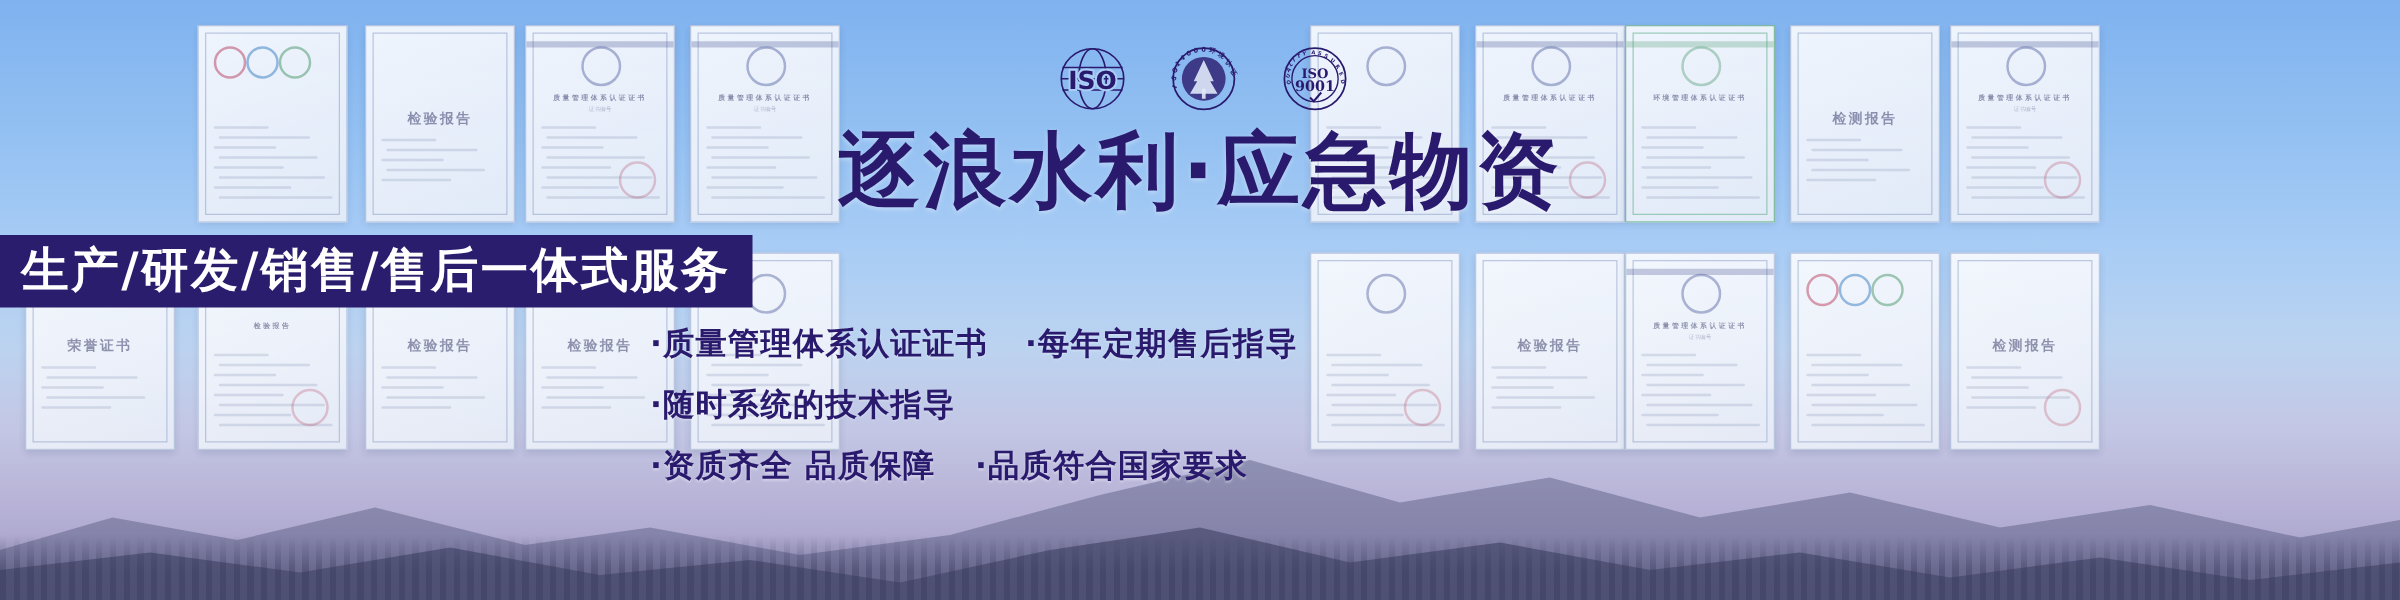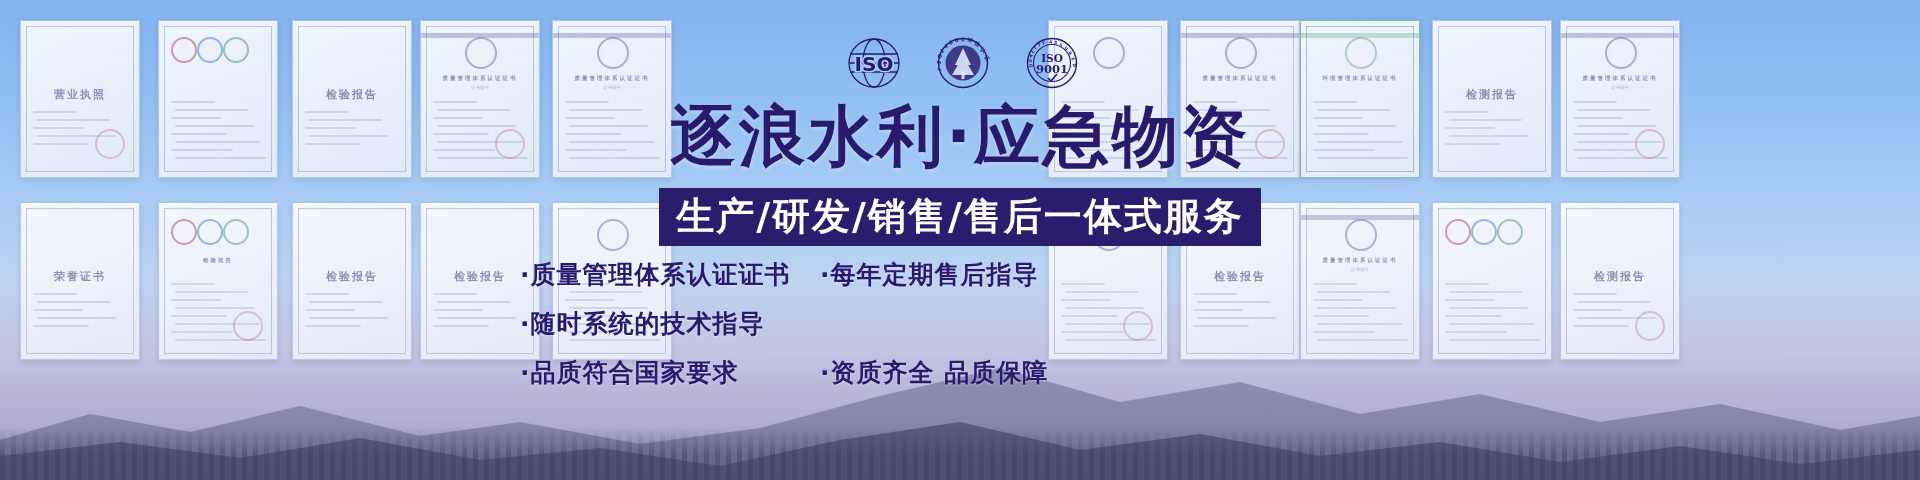--- a/index.html
+++ b/index.html
@@ -68,21 +68,21 @@
   .badge{width:62px;height:56px;}
 
   .main-title{
     position:absolute;left:0;right:0;top:102px;text-align:center;
     font-size:66px;line-height:70px;font-weight:bold;
     color:#2a1a6e;letter-spacing:3px;
     text-shadow:0 2px 4px rgba(255,255,255,.35);
     font-family:"DejaVu Sans","Liberation Sans",sans-serif;
   }
 
-  .subtitle-wrap{position:absolute;left:0;right:0;top:188px;text-align:center;}
+  .subtitle-wrap{position:absolute;left:0;right:0;top:188px;}
   .subtitle-bar{
     display:inline-block;background:#2b1d6d;color:#ffffff;
     font-size:38px;line-height:44px;font-weight:bold;letter-spacing:2px;
     padding:6px 17px 8px 17px;
     font-family:"DejaVu Sans","Liberation Sans",sans-serif;
   }
 
   .features{
     position:absolute;left:520px;top:253px;width:560px;
   }
@@ -95,30 +95,20 @@
   }
   .fcell.left{width:300px;}
   .fcell.right{width:260px;}
 </style>
 </head>
 <body>
 
 <div id="banner">
 
   <div class="cert-wall" id="certWall">
-      <div class="cert" style="left: 20px; top: 20px; width: 118px; height: 156px; opacity: 0.9;">
-        <div class="c-frame"></div>
-        <div class="c-title" style="font-size: 11px; top: 65.52px;">营业执照</div>
-        <div class="c-line" style="left: 12px; top: 90.48px; width: 44px;"></div>
-        <div class="c-line" style="left: 16px; top: 98.48px; width: 73px;"></div>
-        <div class="c-line" style="left: 12px; top: 106.48px; width: 50px;"></div>
-        <div class="c-line" style="left: 16px; top: 114.48px; width: 79px;"></div>
-        <div class="c-line" style="left: 12px; top: 122.48px; width: 56px;"></div>
-        <div class="c-seal" style="right: 14px; bottom: 18px; width: 26px; height: 26px;"></div>
-      </div>
       <div class="cert" style="left: 158px; top: 20px; width: 118px; height: 156px; opacity: 0.9;">
         <div class="c-frame"></div>
         <div class="c-logo" style="left: 12px; top: 16px; width: 22px; height: 22px; border: 2px solid rgb(192, 65, 92); opacity: 0.55;"></div>
         <div class="c-logo" style="left: 38px; top: 16px; width: 22px; height: 22px; border: 2px solid rgb(61, 127, 193); opacity: 0.55;"></div>
         <div class="c-logo" style="left: 64px; top: 16px; width: 22px; height: 22px; border: 2px solid rgb(78, 154, 104); opacity: 0.55;"></div>
         <div class="c-line" style="left: 12px; top: 80px; width: 44px;"></div>
         <div class="c-line" style="left: 16px; top: 88px; width: 73px;"></div>
         <div class="c-line" style="left: 12px; top: 96px; width: 50px;"></div>
         <div class="c-line" style="left: 16px; top: 104px; width: 79px;"></div>
         <div class="c-line" style="left: 12px; top: 112px; width: 56px;"></div>
@@ -426,19 +416,19 @@
 
     <div class="features">
       <div class="frow">
         <div class="fcell left">·质量管理体系认证证书</div>
         <div class="fcell right">·每年定期售后指导</div>
       </div>
       <div class="frow">
         <div class="fcell right">·随时系统的技术指导</div>
       </div>
       <div class="frow">
+        <div class="fcell right">·资质齐全 品质保障</div>
         <div class="fcell left">·品质符合国家要求</div>
-        <div class="fcell right">·资质齐全 品质保障</div>
       </div>
     </div>
 
   </div>
 </div>
 
 </body></html>

